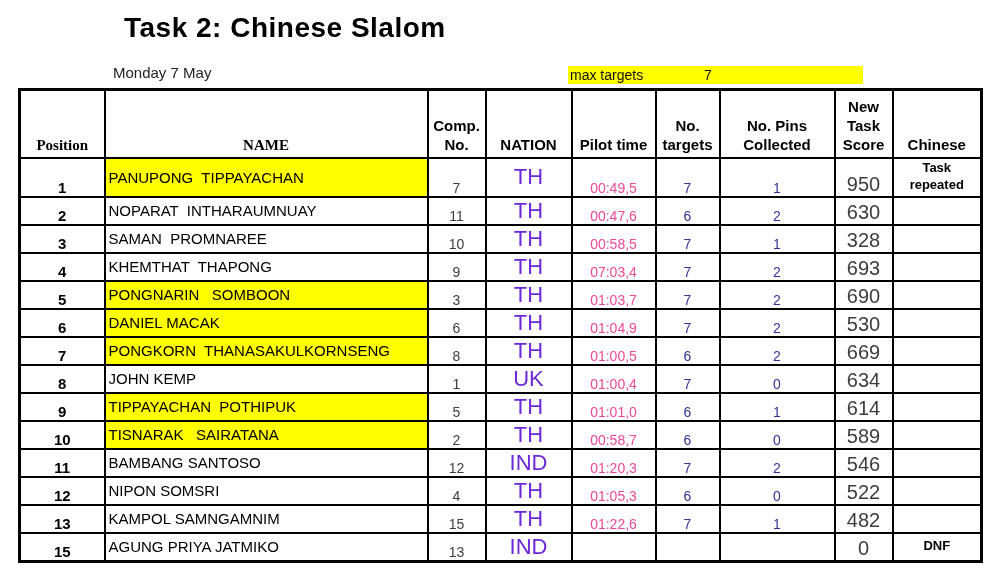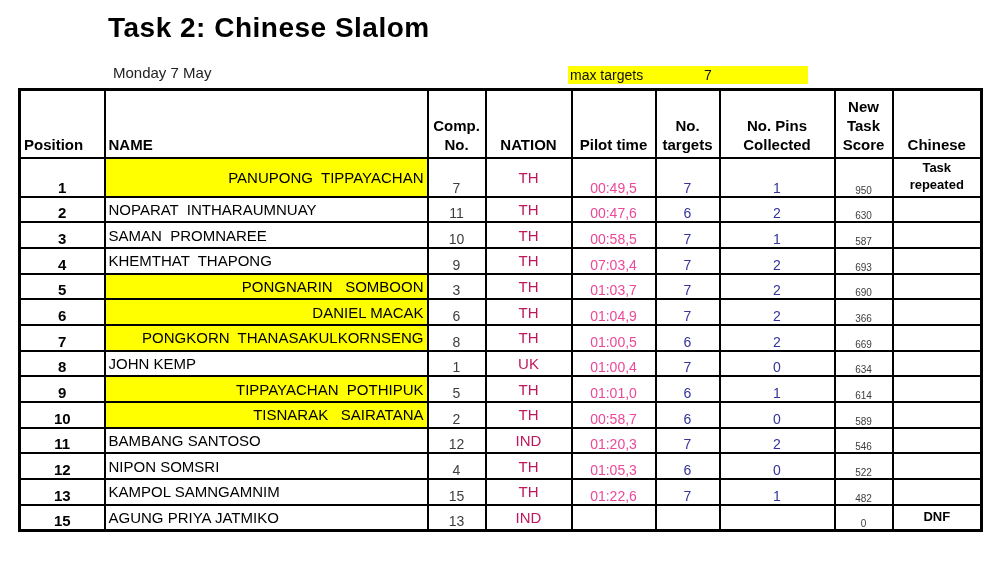--- a/index.html
+++ b/index.html
@@ -5,29 +5,29 @@
   html,body{margin:0;padding:0;background:#fff;}
   #stage{
     position:relative;
     width:1000px;height:582px;
     background:#ffffff;
     font-family:"Liberation Sans","DejaVu Sans",sans-serif;
     color:#000;
     overflow:hidden;
   }
   .title{
-    position:absolute;left:108px;top:12px;
+    position:absolute;left:124px;top:12px;
     font-size:28px;font-weight:bold;letter-spacing:0.5px;color:#000;
   }
   .subtitle{
     position:absolute;left:113px;top:64px;
     font-size:15px;color:#222;
   }
   .max-bar{
-    position:absolute;left:568px;top:66px;width:240px;height:18px;
+    position:absolute;left:568px;top:66px;width:295px;height:18px;
     background:#ffff00;
   }
   .max-bar .lbl{
     position:absolute;left:2px;top:0;font-size:14px;line-height:18px;color:#111;
   }
   .max-bar .val{
     position:absolute;left:136px;top:0;font-size:14px;line-height:18px;color:#111;
   }
   table.results{
     position:absolute;left:18px;top:88px;
@@ -39,33 +39,33 @@
     border:2px solid #000;
     padding:0 3px;
     overflow:hidden;
   }
   table.results thead tr{height:68px;}
   table.results th{
     font-size:15px;font-weight:bold;vertical-align:bottom;
     white-space:pre-line;line-height:1.25;
     padding-bottom:2px;
   }
-  th.al{text-align:left;padding-left:3px;}
+  th.al{text-align:center;padding-left:3px;font-family:Liberation Serif, serif;}
   th.ac{text-align:center;}
   tbody tr{height:25.7px;}
   tbody tr.tall{height:39px;}
   td.c-pos{font-weight:bold;text-align:center;font-size:15px;vertical-align:bottom;padding-bottom:3px;}
   td.c-name{text-align:left;font-size:15px;vertical-align:middle;white-space:pre-wrap;padding-left:4px;}
   td.c-comp{text-align:center;font-size:14px;color:#3d3d3d;vertical-align:bottom;padding-bottom:3px;}
-  td.c-nation{text-align:center;font-size:15px;color:#be185d;vertical-align:middle;margin-top:29px;}
+  td.c-nation{text-align:center;font-size:22px;color:#6d28d9;vertical-align:middle;margin-top:29px;}
   td.c-time{text-align:center;font-size:14px;color:#ec4899;vertical-align:bottom;padding-bottom:3px;}
   td.c-blue{text-align:center;font-size:14px;color:#333399;vertical-align:bottom;padding-bottom:3px;}
-  td.c-score{text-align:center;font-size:10px;color:#3d3d3d;vertical-align:bottom;padding-bottom:3px;}
+  td.c-score{text-align:center;font-size:20px;color:#3d3d3d;vertical-align:bottom;padding-bottom:3px;}
   td.c-remarks{text-align:center;font-size:13px;font-weight:bold;white-space:pre-line;vertical-align:middle;line-height:1.3;}
-  td.hl{background:#ffff00;text-align:right;}
+  td.hl{background:#ffff00;}
 </style>
 </head>
 <body>
 
 <div id="stage">
 
   <div class="title">Task 2: Chinese Slalom</div>
   <div class="subtitle">Monday 7 May</div>
 
   <div class="max-bar">
@@ -128,21 +128,21 @@
           <td class="c-remarks"></td>
         </tr>
         <tr>
           <td class="c-pos">3</td>
           <td class="c-name">SAMAN  PROMNAREE</td>
           <td class="c-comp">10</td>
           <td class="c-nation">TH</td>
           <td class="c-time">00:58,5</td>
           <td class="c-blue">7</td>
           <td class="c-blue">1</td>
-          <td class="c-score">587</td>
+          <td class="c-score">328</td>
           <td class="c-remarks"></td>
         </tr>
         <tr>
           <td class="c-pos">4</td>
           <td class="c-name">KHEMTHAT  THAPONG</td>
           <td class="c-comp">9</td>
           <td class="c-nation">TH</td>
           <td class="c-time">07:03,4</td>
           <td class="c-blue">7</td>
           <td class="c-blue">2</td>
@@ -161,21 +161,21 @@
           <td class="c-remarks"></td>
         </tr>
         <tr>
           <td class="c-pos">6</td>
           <td class="c-name hl">DANIEL MACAK</td>
           <td class="c-comp">6</td>
           <td class="c-nation">TH</td>
           <td class="c-time">01:04,9</td>
           <td class="c-blue">7</td>
           <td class="c-blue">2</td>
-          <td class="c-score">366</td>
+          <td class="c-score">530</td>
           <td class="c-remarks"></td>
         </tr>
         <tr>
           <td class="c-pos">7</td>
           <td class="c-name hl">PONGKORN  THANASAKULKORNSENG</td>
           <td class="c-comp">8</td>
           <td class="c-nation">TH</td>
           <td class="c-time">01:00,5</td>
           <td class="c-blue">6</td>
           <td class="c-blue">2</td>

